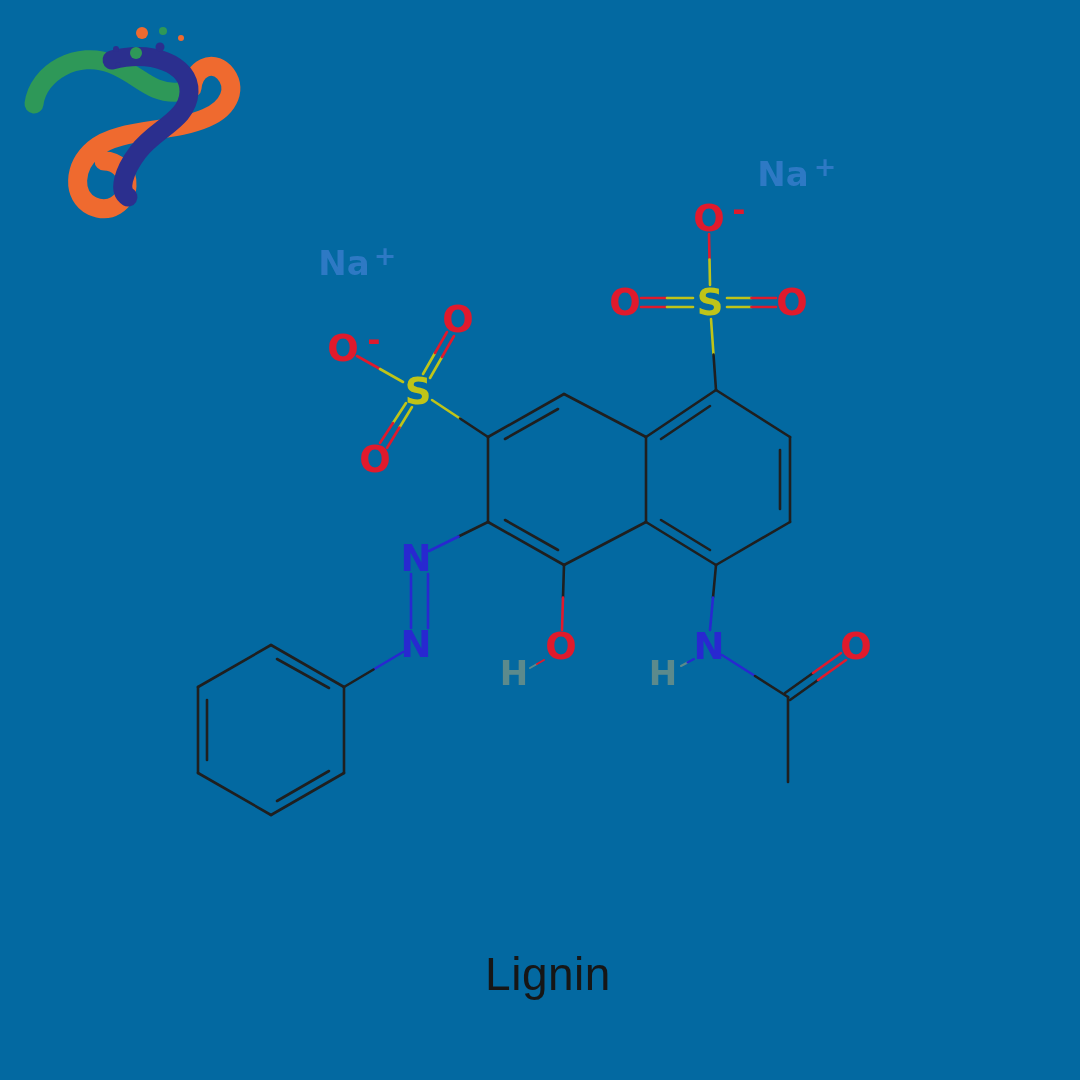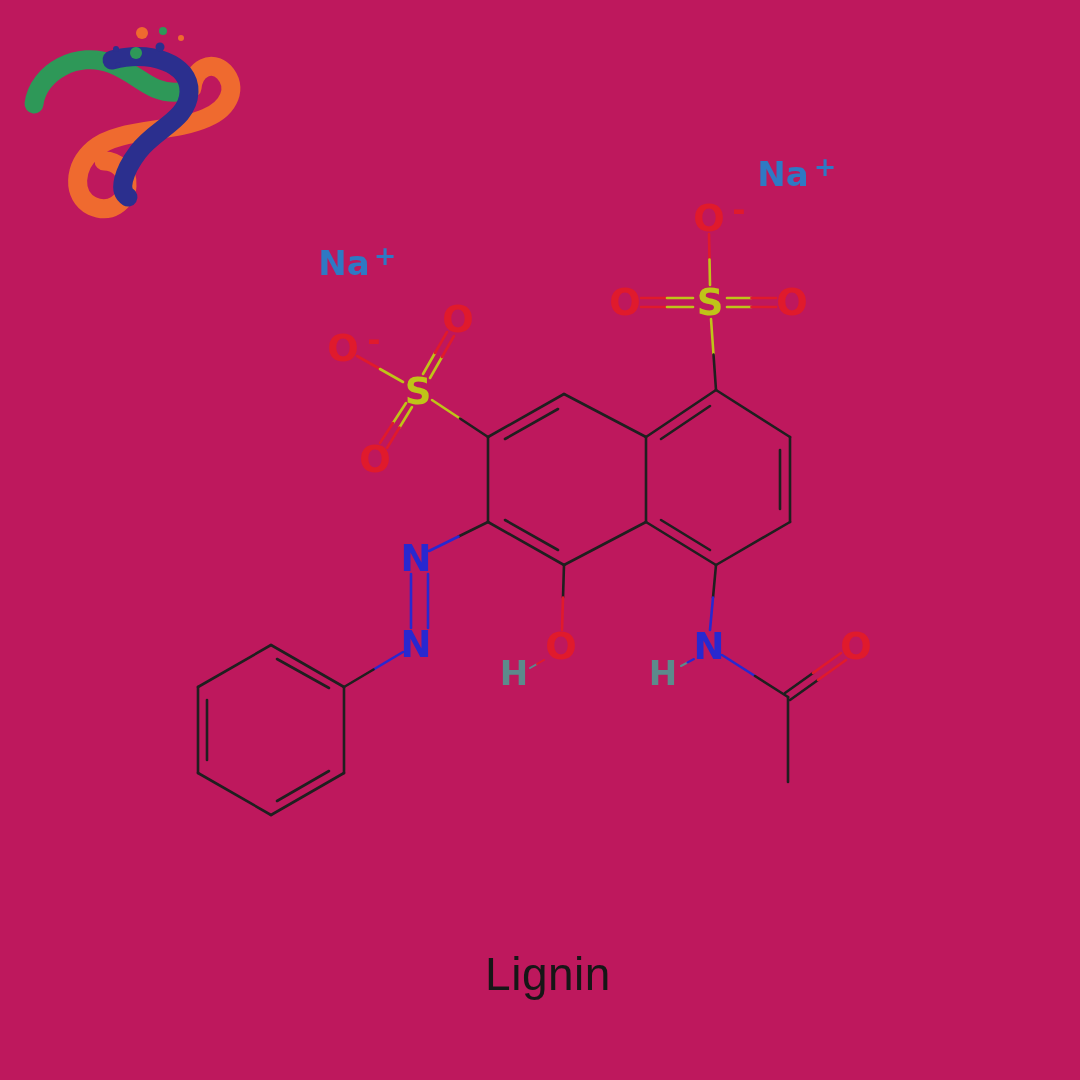--- a/index.html
+++ b/index.html
@@ -5,21 +5,21 @@
   html, body {
     margin: 0;
     padding: 0;
     background: #ffffff;
     font-family: "Liberation Sans", sans-serif;
   }
   .canvas {
     position: relative;
     width: 1080px;
     height: 1080px;
-    background: #be185d;
+    background: #0369a1;
     overflow: hidden;
   }
   svg { display: block; }
   .atom-text {
     font-family: "DejaVu Sans", sans-serif;
     font-weight: 700;
   }
   .title-text {
     font-family: "Liberation Sans", sans-serif;
     font-weight: 400;

